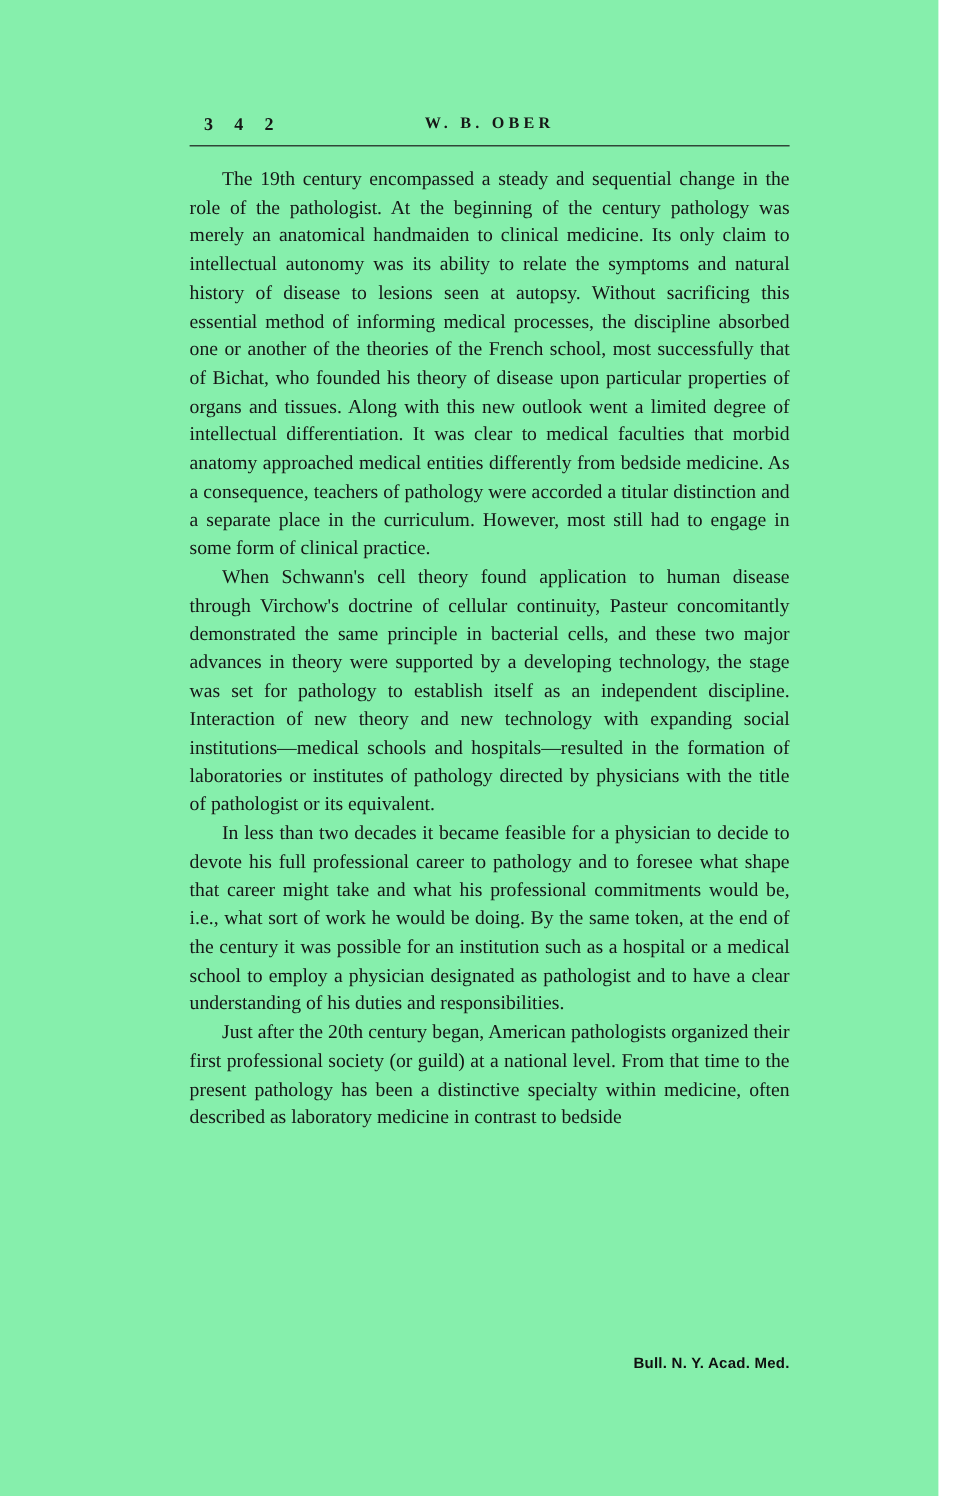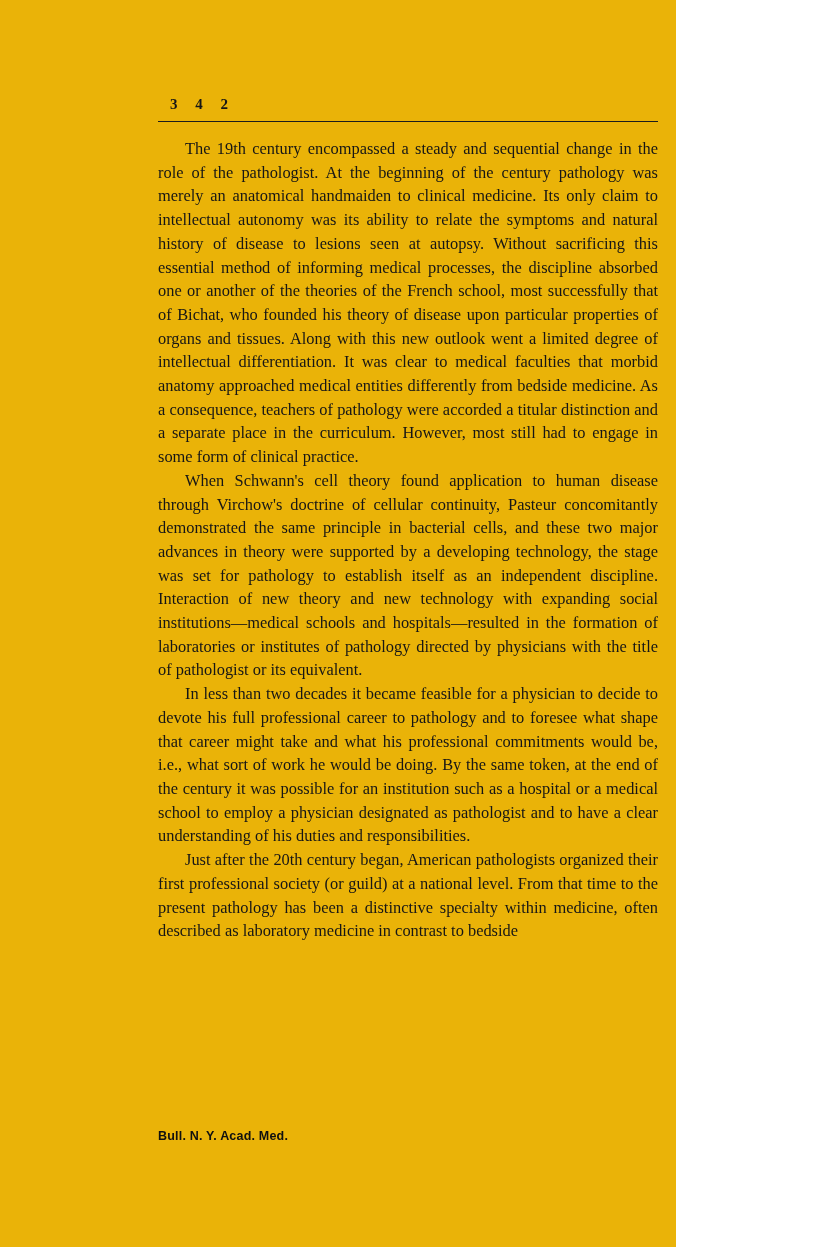--- a/index.html
+++ b/index.html
@@ -2,23 +2,23 @@
 <html><head>
 <meta charset="utf-8">
 <style>
   html, body {
     margin: 0;
     padding: 0;
     background: #ffffff;
   }
   .page {
     position: relative;
-    width: 676px;
+    width: 782px;
     height: 1247px;
-    background: #eab308;
+    background: #86efac;
     font-family: "Liberation Serif", "DejaVu Serif", serif;
     color: #161616;
     overflow: hidden;
     box-sizing: border-box;
   }
   .page-header {
     position: absolute;
     top: 95px;
     left: 158px;
     width: 500px;
@@ -65,34 +65,36 @@
     padding: 0;
   }
   .body-text p.indent {
     text-indent: 27px;
   }
   .footer-citation {
     position: absolute;
     top: 1129px;
     left: 158px;
     width: 500px;
+    text-align: right;
     font-family: "Liberation Sans", "DejaVu Sans", sans-serif;
     font-weight: 700;
     font-size: 12.5px;
     color: #101010;
     letter-spacing: 0.2px;
   }
 </style>
 </head>
 <body>
 
 <div class="page">
 
   <header class="page-header">
     <span class="page-number">3 4 2</span>
+    <span class="running-head">W. B. OBER</span>
   </header>
 
   <hr class="header-rule">
 
   <main class="body-text">
     <p class="indent">The 19th century encompassed a steady and sequential change in the role of the pathologist. At the beginning of the century pathology was merely an anatomical handmaiden to clinical medicine. Its only claim to intellectual autonomy was its ability to relate the symptoms and natural history of disease to lesions seen at autopsy. Without sacrificing this essential method of informing medical processes, the discipline absorbed one or another of the theories of the French school, most successfully that of Bichat, who founded his theory of disease upon particular properties of organs and tissues. Along with this new outlook went a limited degree of intellectual differentiation. It was clear to medical faculties that morbid anatomy approached medical entities differently from bedside medicine. As a consequence, teachers of pathology were accorded a titular distinction and a separate place in the curriculum. However, most still had to engage in some form of clinical practice.</p>
     <p class="indent">When Schwann's cell theory found application to human disease through Virchow's doctrine of cellular continuity, Pasteur concomitantly demonstrated the same principle in bacterial cells, and these two major advances in theory were supported by a developing technology, the stage was set for pathology to establish itself as an independent discipline. Interaction of new theory and new technology with expanding social institutions—medical schools and hospitals—resulted in the formation of laboratories or institutes of pathology directed by physicians with the title of pathologist or its equivalent.</p>
     <p class="indent">In less than two decades it became feasible for a physician to decide to devote his full professional career to pathology and to foresee what shape that career might take and what his professional commitments would be, i.e., what sort of work he would be doing. By the same token, at the end of the century it was possible for an institution such as a hospital or a medical school to employ a physician designated as pathologist and to have a clear understanding of his duties and responsibilities.</p>
     <p class="indent">Just after the 20th century began, American pathologists organized their first professional society (or guild) at a national level. From that time to the present pathology has been a distinctive specialty within medicine, often described as laboratory medicine in contrast to bedside</p>
   </main>

